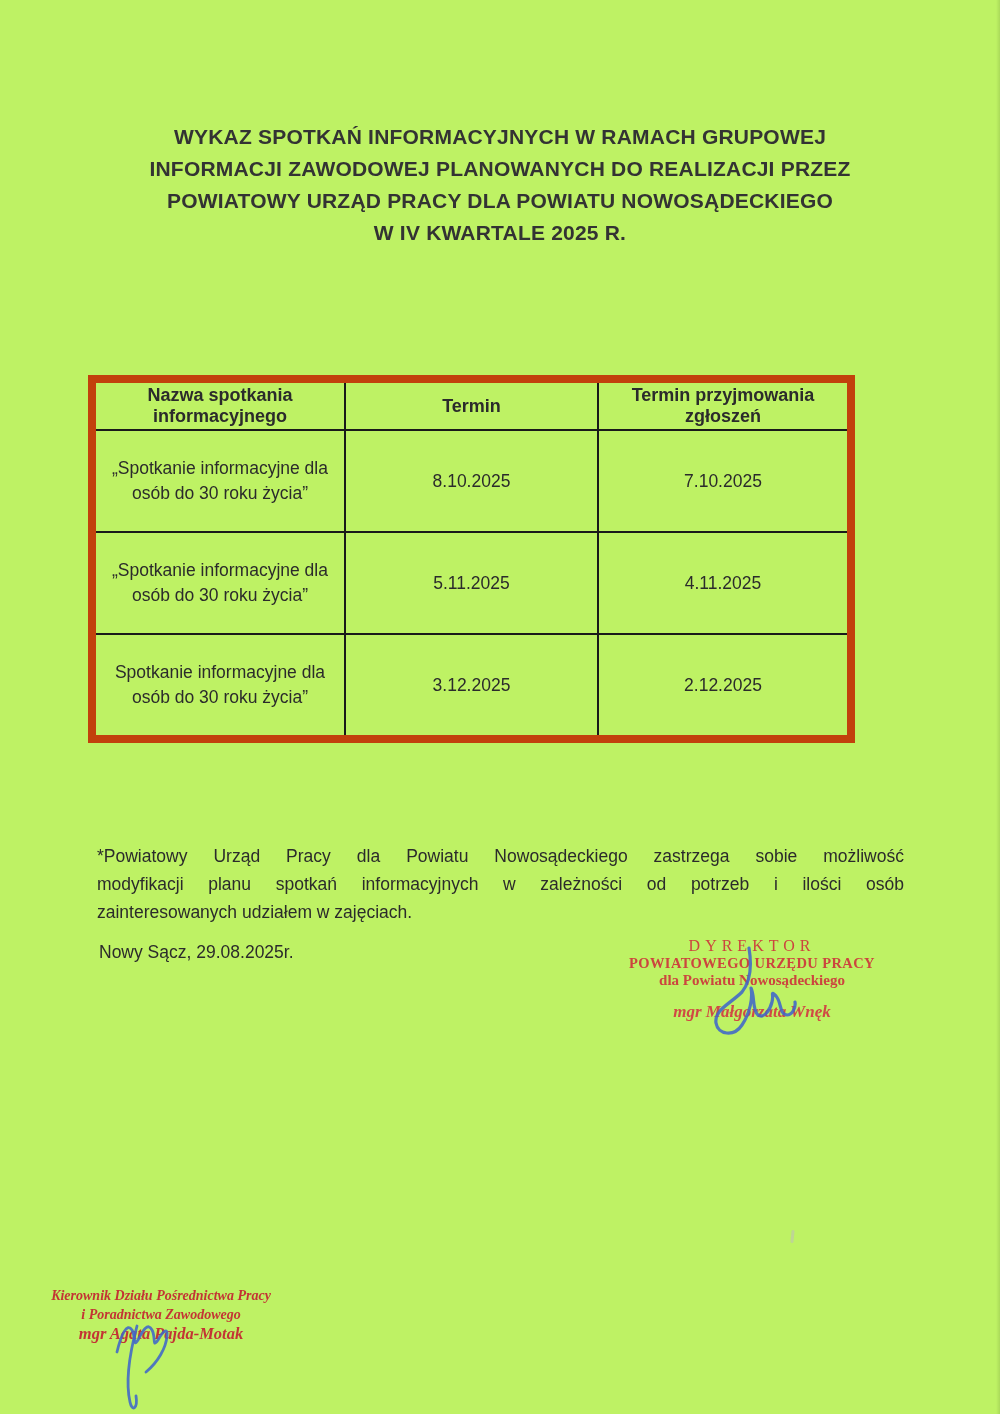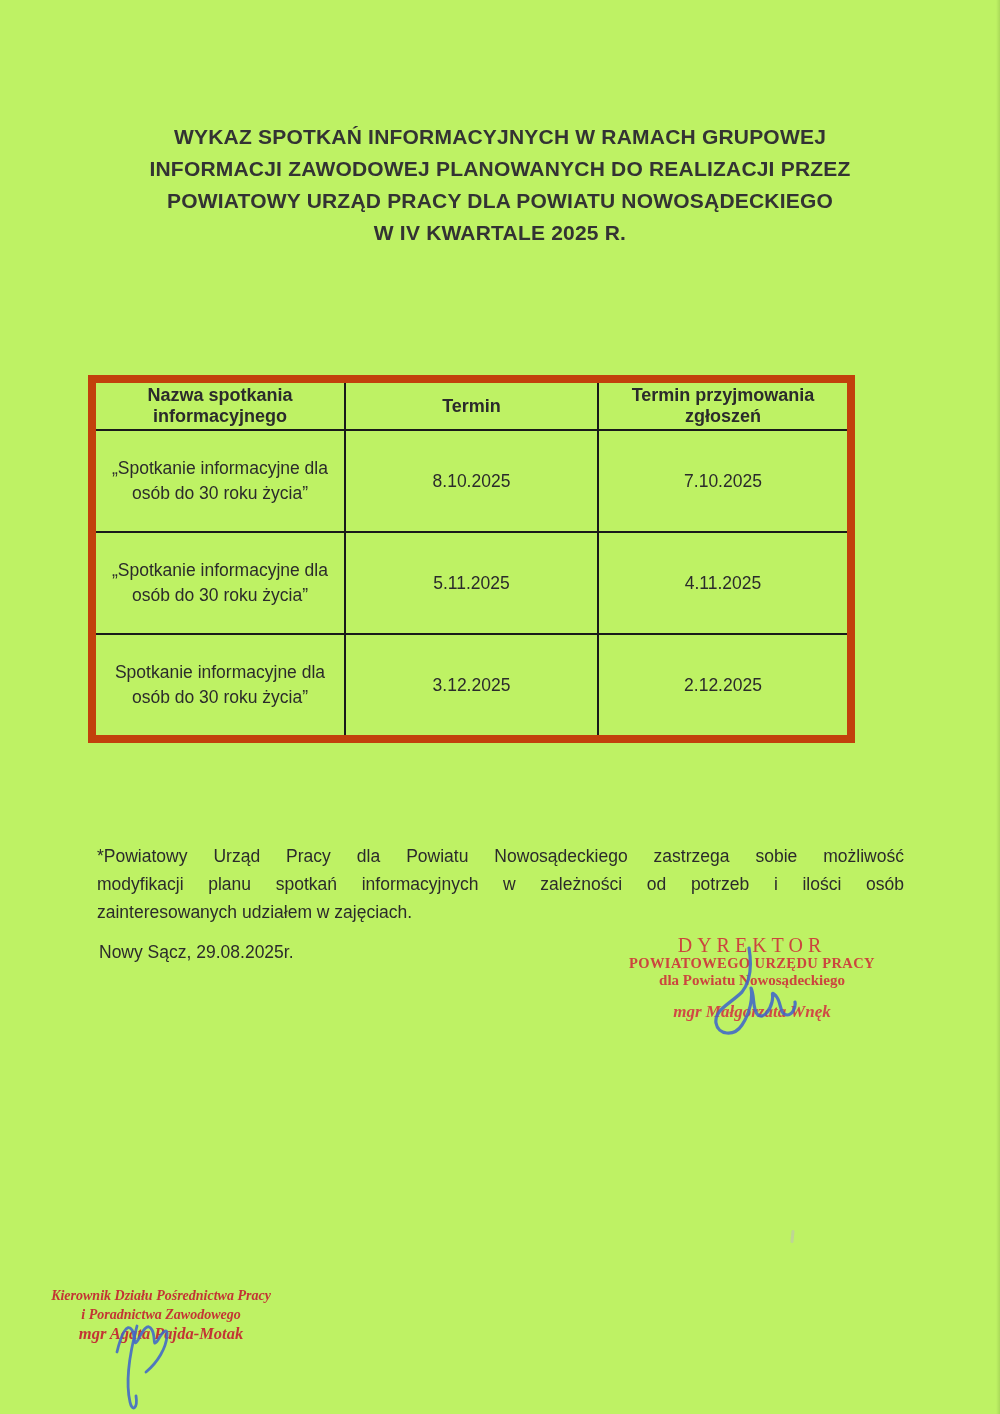--- a/index.html
+++ b/index.html
@@ -83,21 +83,21 @@
   
   .stamp-director {
     position: absolute;
     left: 626px;
     top: 936px;
     width: 252px;
     text-align: center;
     font-family: "Liberation Serif", serif;
     color: #cc453e;
   }
-  .stamp-director .ds1 { font-size: 20px; letter-spacing: 5px; line-height: 19px; }
+  .stamp-director .ds1 { font-size: 16px; letter-spacing: 5px; line-height: 19px; }
   .stamp-director .ds2 { font-size: 14.5px; font-weight: 600; letter-spacing: 0.4px; line-height: 17px; }
   .stamp-director .ds3 { font-size: 15px; font-weight: bold; line-height: 17px; }
   .stamp-director .ds-signer {
     margin-top: 13px;
     font-size: 17px;
     font-style: italic;
     font-weight: bold;
     color: #d04a44;
   }
 

